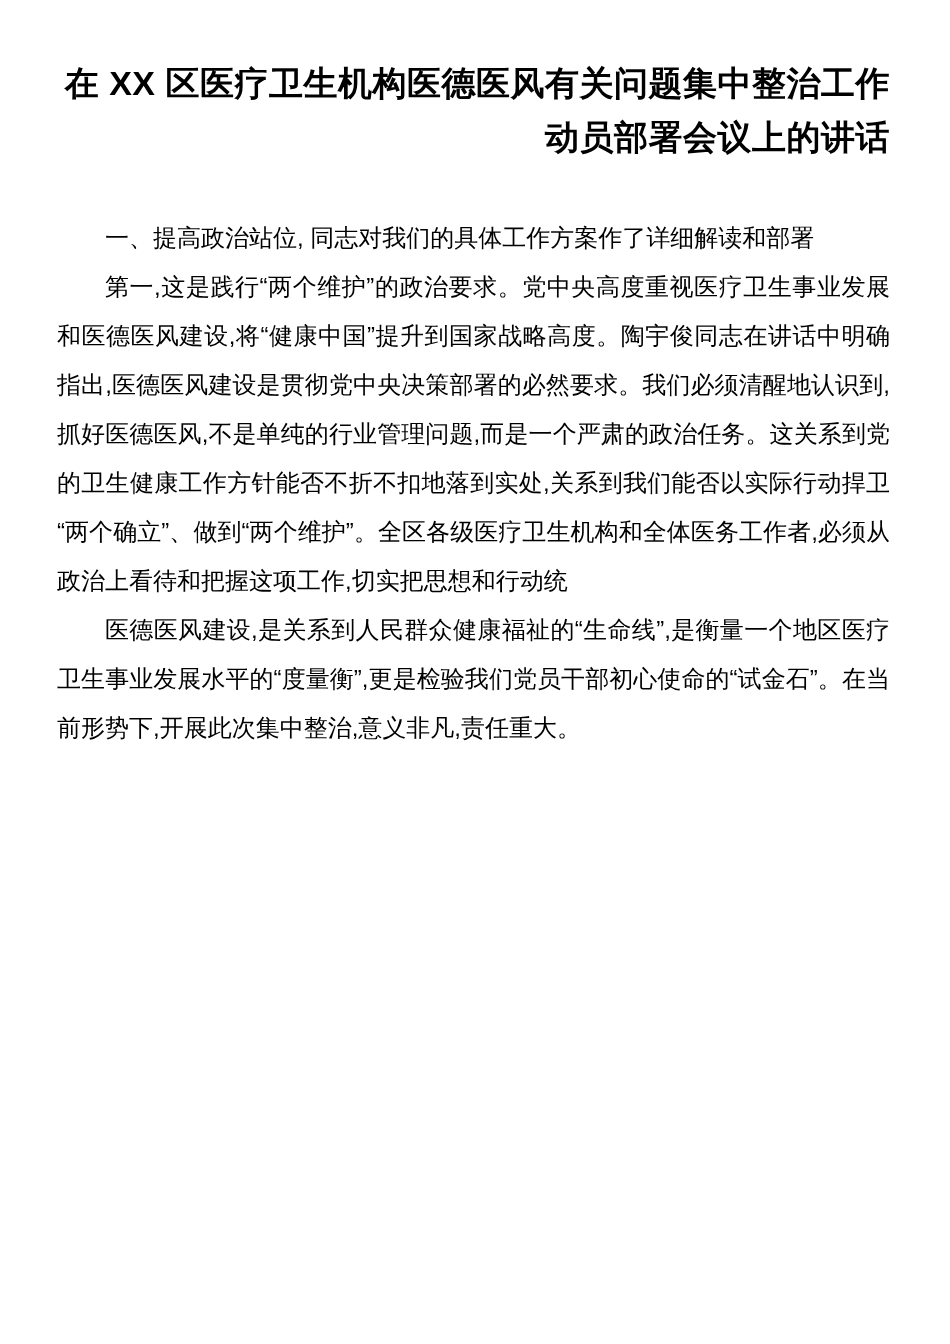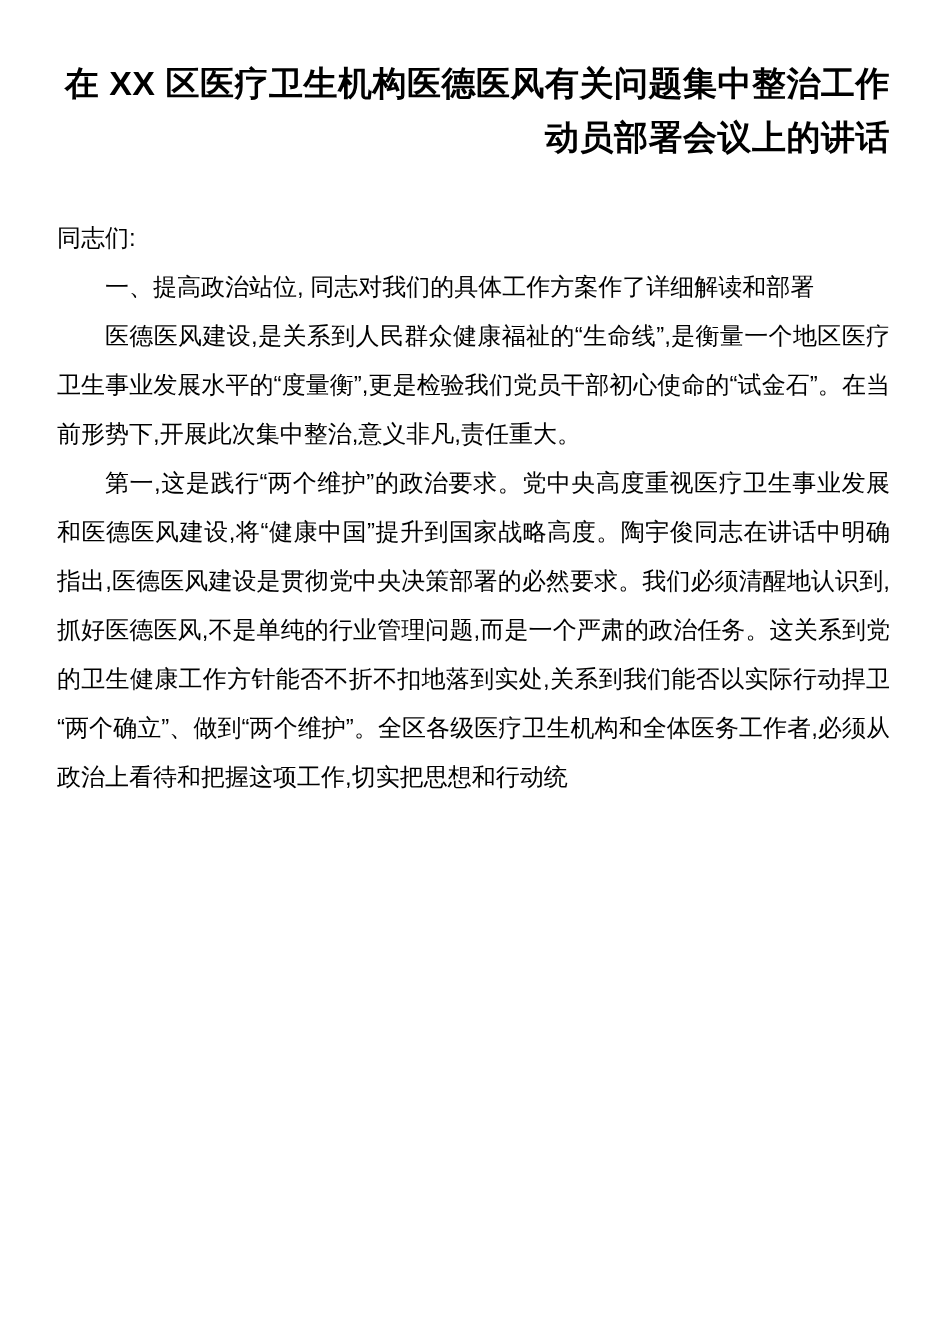--- a/index.html
+++ b/index.html
@@ -32,23 +32,22 @@
   .salutation { text-indent: 0; }
   .para { text-indent: 2em; }
 </style>
 </head>
 <body>
 
 <div class="page">
   <h1 class="doc-title">在 XX 区医疗卫生机构医德医风有关问题集中整治工作动员部署会议上的讲话</h1>
 
   <div class="doc-body">
-    <p class="salutation">同志们:</p>
 
 
 
     <p class="para">一、提高政治站位, 同志对我们的具体工作方案作了详细解读和部署</p>
 
+    <p class="para">第一,这是践行“两个维护”的政治要求。党中央高度重视医疗卫生事业发展和医德医风建设,将“健康中国”提升到国家战略高度。陶宇俊同志在讲话中明确指出,医德医风建设是贯彻党中央决策部署的必然要求。我们必须清醒地认识到,抓好医德医风,不是单纯的行业管理问题,而是一个严肃的政治任务。这关系到党的卫生健康工作方针能否不折不扣地落到实处,关系到我们能否以实际行动捍卫“两个确立”、做到“两个维护”。全区各级医疗卫生机构和全体医务工作者,必须从政治上看待和把握这项工作,切实把思想和行动统</p>
+
     <p class="para">医德医风建设,是关系到人民群众健康福祉的“生命线”,是衡量一个地区医疗卫生事业发展水平的“度量衡”,更是检验我们党员干部初心使命的“试金石”。在当前形势下,开展此次集中整治,意义非凡,责任重大。</p>
-
-    <p class="para">第一,这是践行“两个维护”的政治要求。党中央高度重视医疗卫生事业发展和医德医风建设,将“健康中国”提升到国家战略高度。陶宇俊同志在讲话中明确指出,医德医风建设是贯彻党中央决策部署的必然要求。我们必须清醒地认识到,抓好医德医风,不是单纯的行业管理问题,而是一个严肃的政治任务。这关系到党的卫生健康工作方针能否不折不扣地落到实处,关系到我们能否以实际行动捍卫“两个确立”、做到“两个维护”。全区各级医疗卫生机构和全体医务工作者,必须从政治上看待和把握这项工作,切实把思想和行动统</p>
   </div>
 </div>
 
 </body></html>

